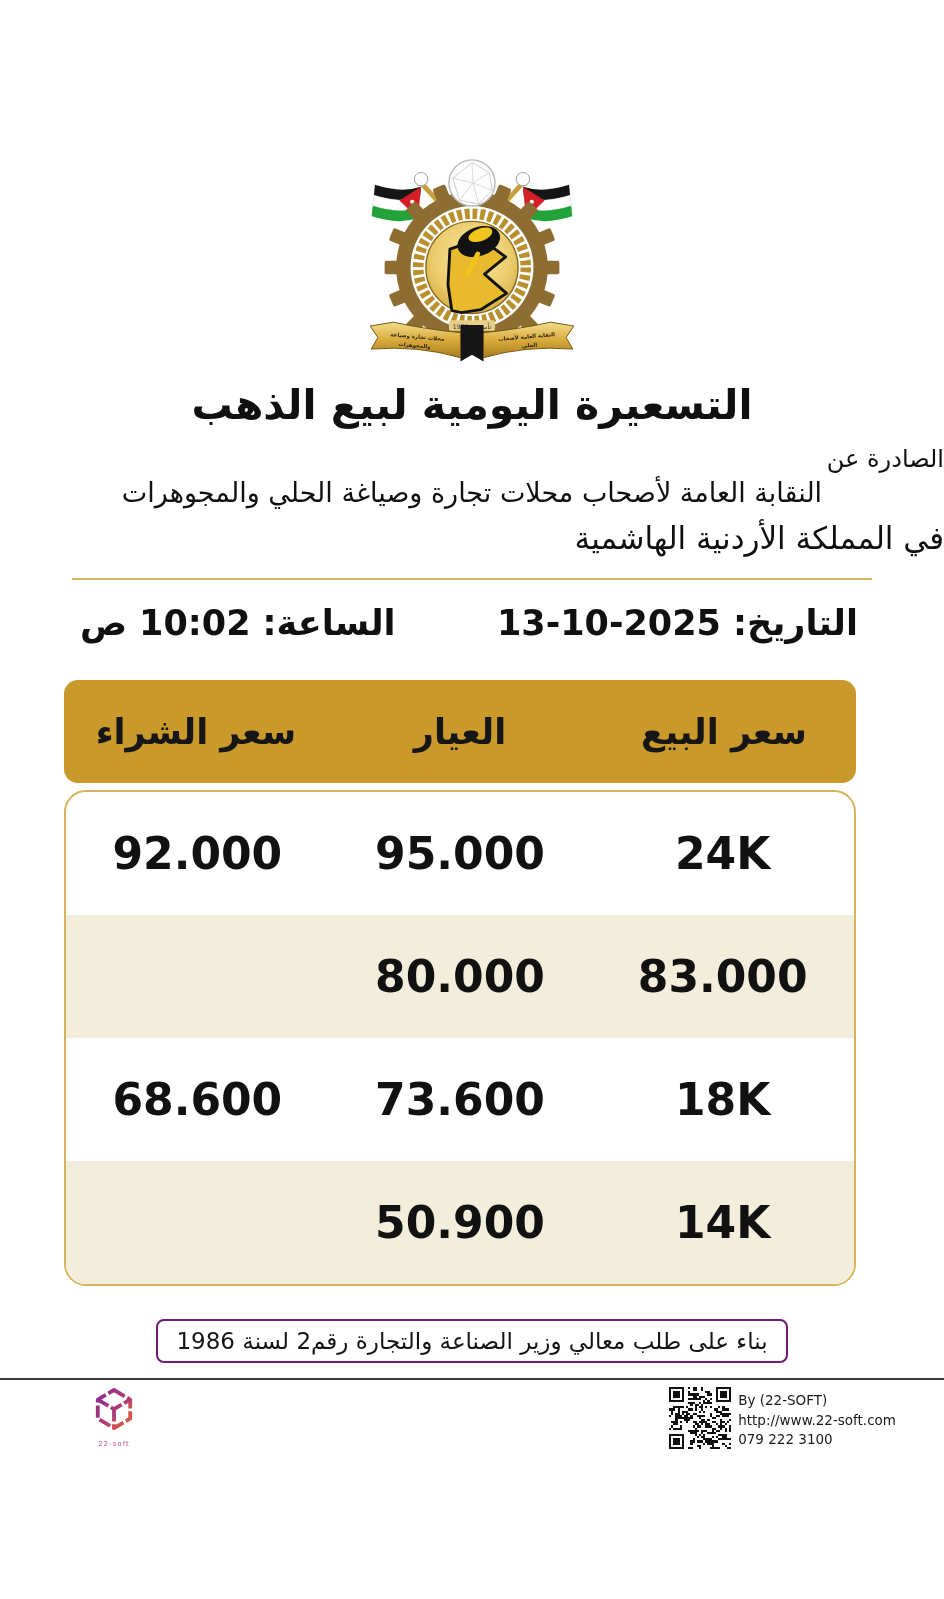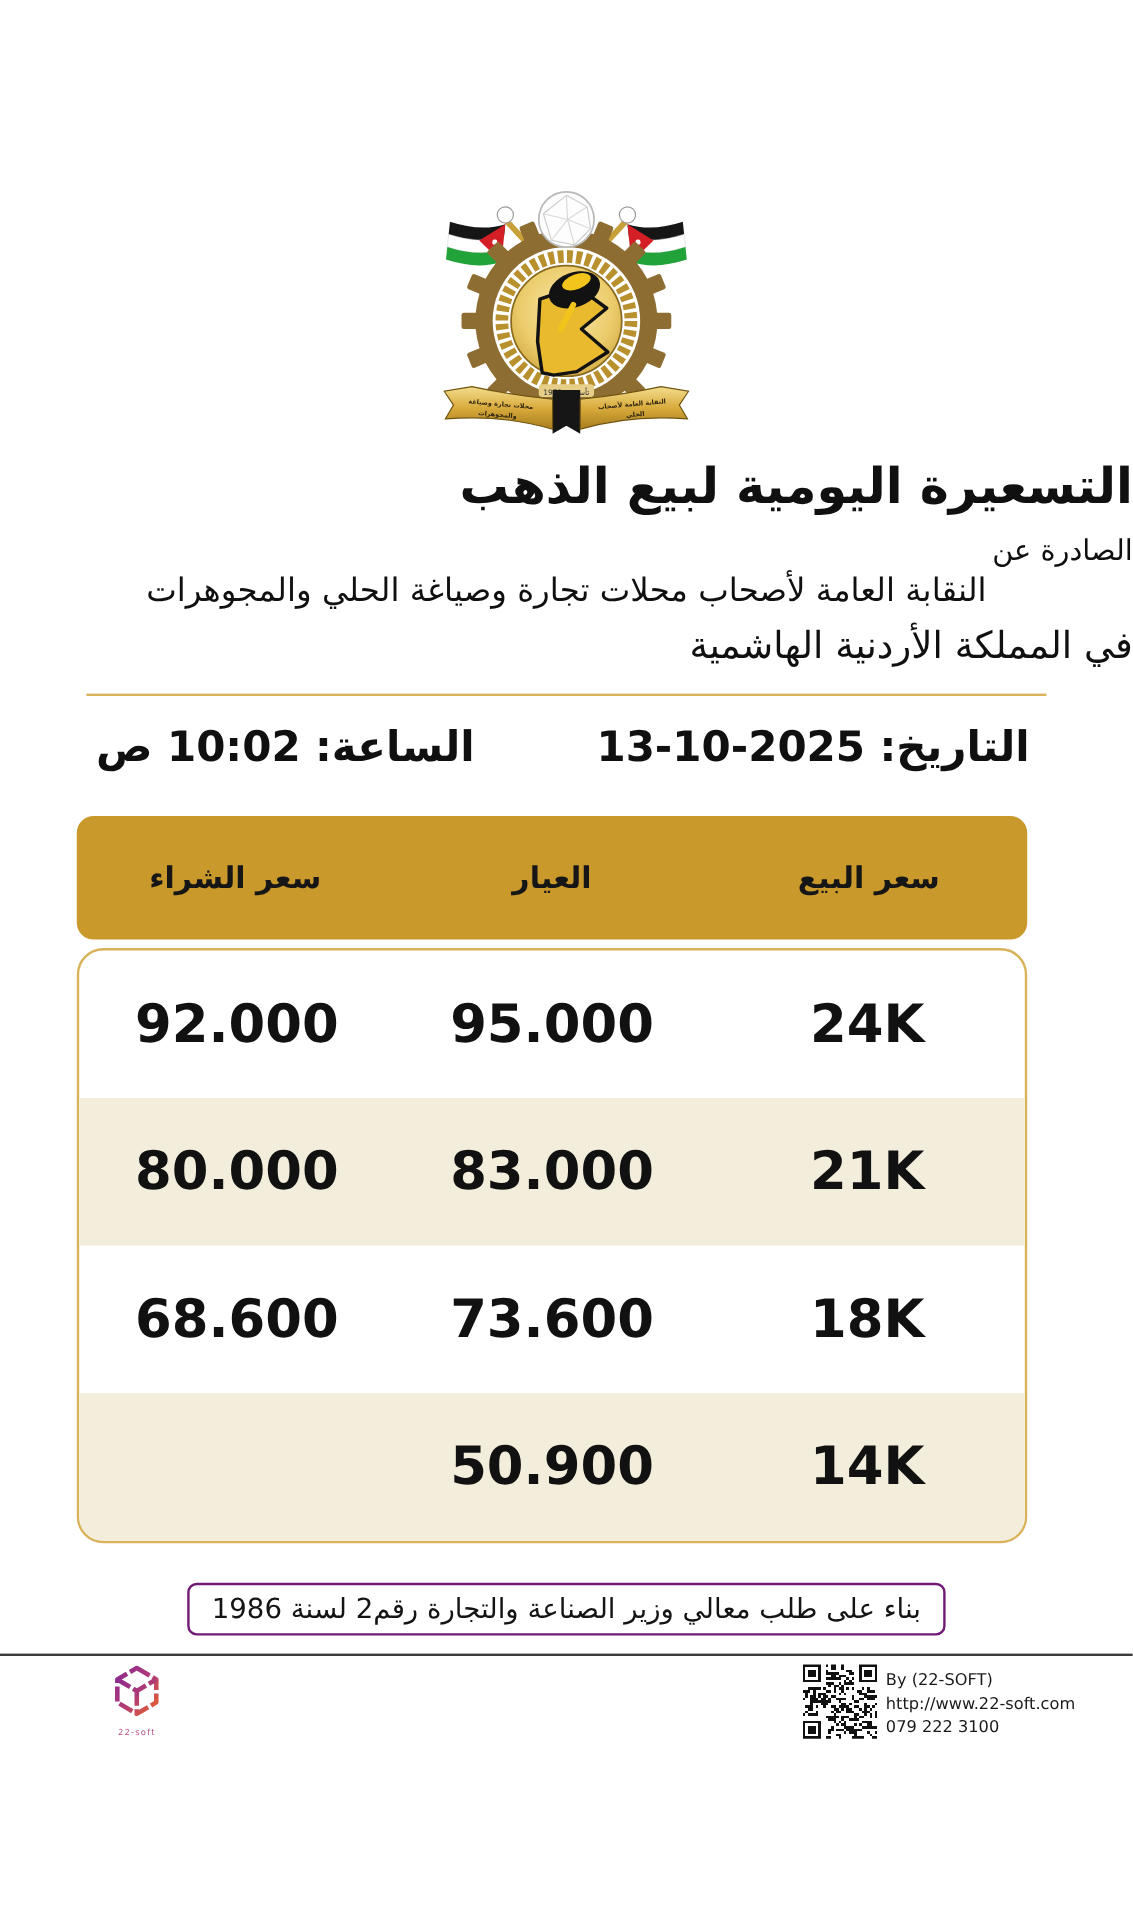--- a/index.html
+++ b/index.html
@@ -5,41 +5,41 @@
   * { box-sizing: border-box; margin: 0; padding: 0; }
   html,body { background:#ffffff; }
   body {
     width: 944px; height: 1599px; margin: 0 auto; overflow: hidden;
     font-family: "DejaVu Sans", sans-serif; color: #101010; position: relative;
   }
   .page { width: 944px; height: 1599px; padding-top: 133px; position: relative; }
 
   
   .emblem-wrap { text-align: center; height: 242px; }
-  .title { text-align: right; font-size: 41px; font-weight: bold; margin-top: 6px; direction: rtl; }
+  .title { text-align: center; font-size: 41px; font-weight: bold; margin-top: 6px; direction: rtl; }
   .issued { text-align: right; font-size: 24px; margin-top: 16px; direction: rtl; }
   .syndicate { text-align: center; font-size: 27px; margin-top: 4px; direction: rtl; }
   .kingdom { font-size: 31px; margin-top: 12px; direction: rtl; }
   .gold-rule { width: 800px; height: 2px; background: #d9b45c; border: 0; margin: 22px auto 0; }
 
   
   .dt-row {
     direction: rtl; display: flex; justify-content: space-between; align-items: center;
     padding: 0 86px 0 80px; margin-top: 18px; height: 50px;
   }
   .dt-item { display: flex; gap: 12px; font-size: 35px; font-weight: bold; align-items: baseline; }
   .ltr { direction: ltr; unicode-bidi: embed; }
 
   
   .price-table { width: 792px; margin: 32px 0 0 64px; direction: rtl; }
   .thead {
     background: #c9992b; border-radius: 14px; height: 103px;
     display: grid; grid-template-columns: 1fr 1fr 1fr; align-items: center;
   }
-  .th { text-align: center; font-size: 25px; font-weight: bold; color: #161616; }
+  .th { text-align: center; font-size: 35px; font-weight: bold; color: #161616; }
   .tbody {
     margin-top: 7px; border: 2px solid #d8b35a; border-radius: 22px;
     overflow: hidden; background: #fff;
   }
   .tr { display: grid; grid-template-columns: 1fr 1fr 1fr; align-items: center; height: 123px; }
   .tr.alt { background: #f2eedb; }
   .td { text-align: center; font-size: 44px; font-weight: bold; color: #111; }
 
   
   .note-wrap { text-align: center; margin-top: 33px; }
@@ -176,21 +176,20 @@
       <div class="th">العيار</div>
       <div class="th">سعر الشراء</div>
     </div>
     <div class="tbody">
       <div class="tr">
         <div class="td">24K</div>
         <div class="td">95.000</div>
         <div class="td">92.000</div>
       </div>
       <div class="tr alt">
-        <div class="td">21K</div>
         <div class="td">83.000</div>
         <div class="td">80.000</div>
       </div>
       <div class="tr">
         <div class="td">18K</div>
         <div class="td">73.600</div>
         <div class="td">68.600</div>
       </div>
       <div class="tr alt">
         <div class="td">14K</div>

